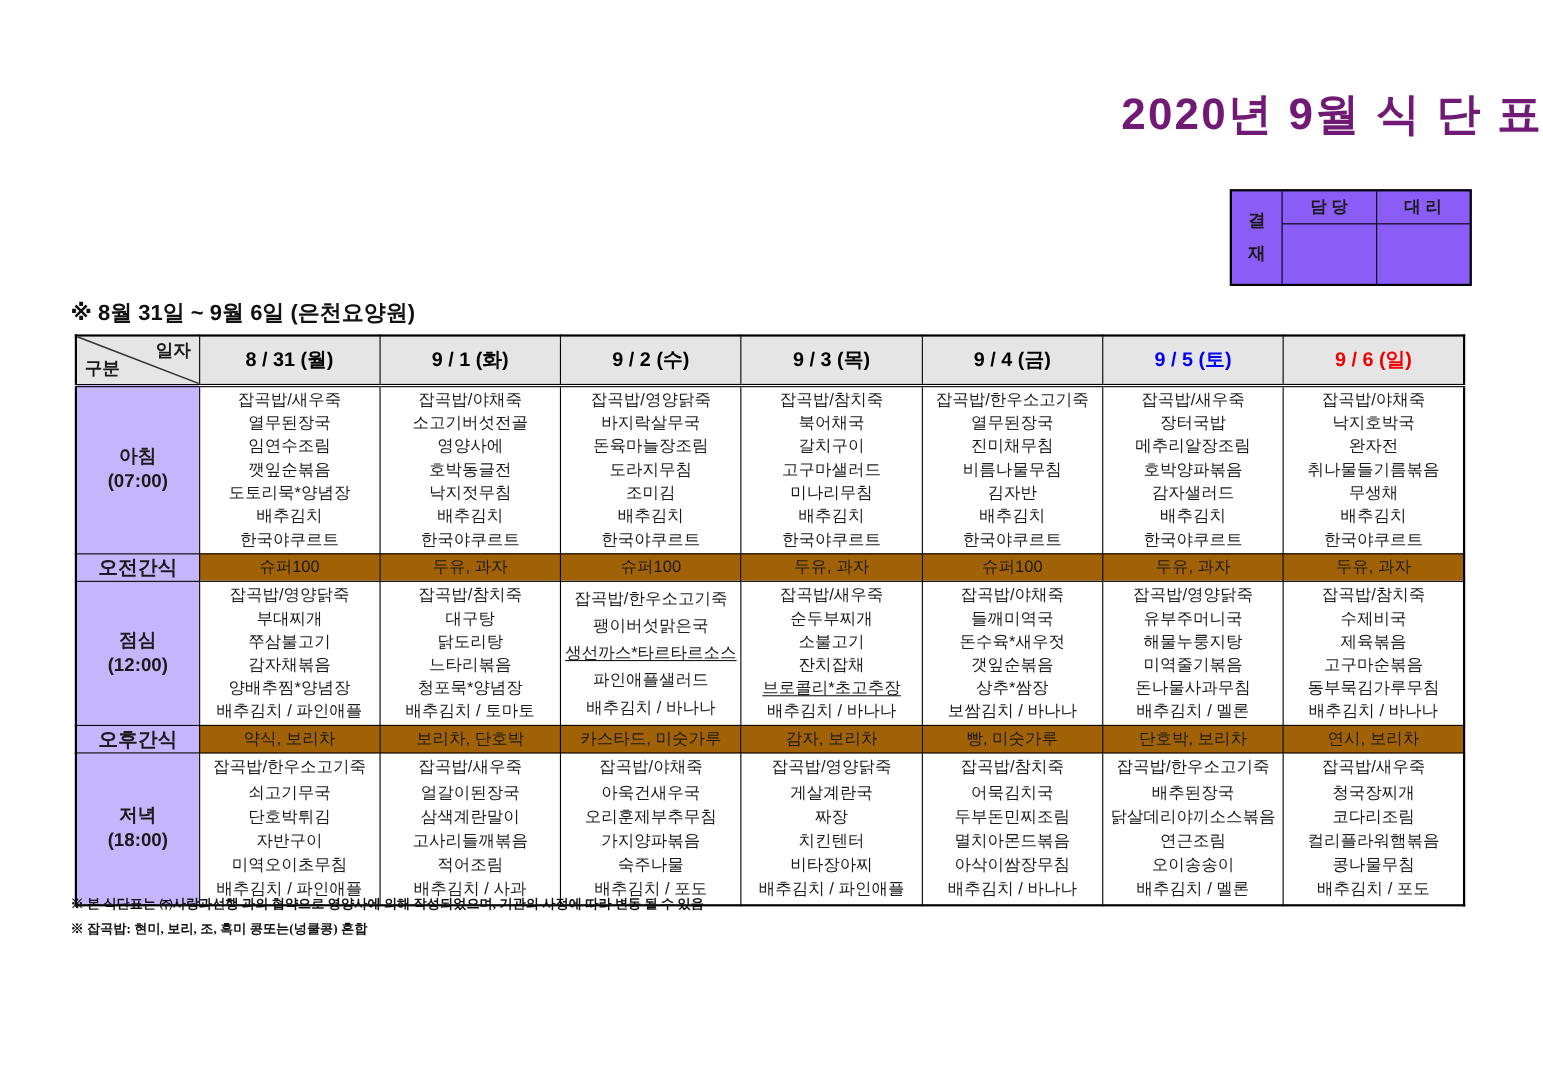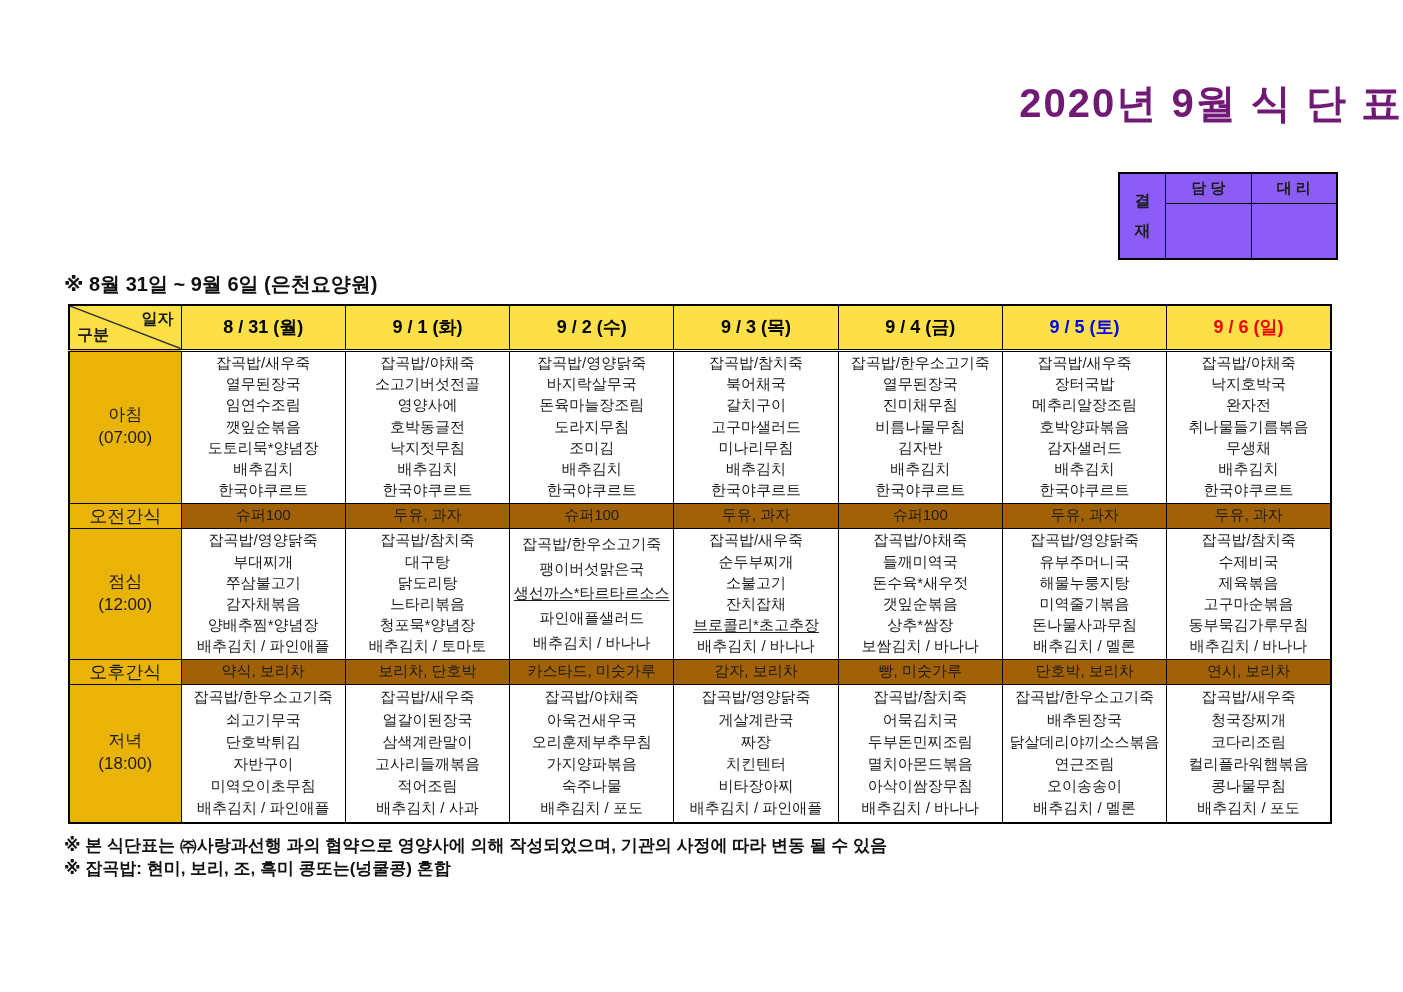--- a/index.html
+++ b/index.html
@@ -24,41 +24,41 @@
   .approval-sign { flex:1; display:flex; }
   .approval-sign .as-cell { flex:1; }
   .approval-sign .as-cell:first-child { border-right:1px solid #000; }
 
   .subtitle { position:absolute; left:64px; top:271px; font-size:20px; font-weight:bold; color:#111; }
 
   
   .table-wrap { position:absolute; left:68px; top:304px; }
   table { border-collapse:collapse; table-layout:fixed; width:1264px; border:2px solid #000; }
   th, td { border:1px solid #000; text-align:center; vertical-align:middle; }
-  thead th { height:45px; background:#fde047; font-size:18px; font-weight:bold;
+  thead th { height:45px; background:#e5e5e5; font-size:18px; font-weight:bold;
              border-bottom:3px double #000; }
   th.corner { width:112px; position:relative; padding:0; }
   .corner-svg { position:absolute; inset:0; width:100%; height:100%; }
   .corner-top { position:absolute; top:3px; right:7px; font-size:16px; font-weight:bold; }
   .corner-bottom { position:absolute; bottom:3px; left:7px; font-size:16px; font-weight:bold; }
 
-  tbody th.row-label { background:#eab308; font-weight:normal; font-size:17px; line-height:1.35; }
+  tbody th.row-label { background:#c4b5fd; font-weight:bold; font-size:17px; line-height:1.35; }
   tbody td { font-size:15px; padding:0 2px; background:#fff; }
   .cell-stack { width:100%; display:flex; flex-direction:column;
                 justify-content:space-evenly; align-items:center; }
   tr.breakfast { height:153px; }  tr.breakfast .cell-stack { height:151px; }
   tr.lunch     { height:131px; }  tr.lunch .cell-stack { height:129px; }
   tr.dinner    { height:138px; }  tr.dinner .cell-stack { height:136px; }
   tr.snack     { height:22px; }
   tr.snack td  { background:#a16207; font-size:15px; }
   tr.snack th.row-label { font-size:18px; }
   .underline { text-decoration:underline; text-underline-offset:2px; }
 
-  .notes { position:absolute; left:64px; top:834px; font-size:17px; font-weight:bold;
-           line-height:23px; color:#111; }
+  .notes { position:absolute; left:64px; top:810px; font-size:12px; font-weight:bold;
+           line-height:23px; color:#111;font-family:Liberation Serif, serif; }
 </style>
 </head>
 <body>
 
 <div class="page">
 
   <div class="title">2020년 9월 식 단 표</div>
 
   <div class="approval">
     <div class="approval-title-cell">

